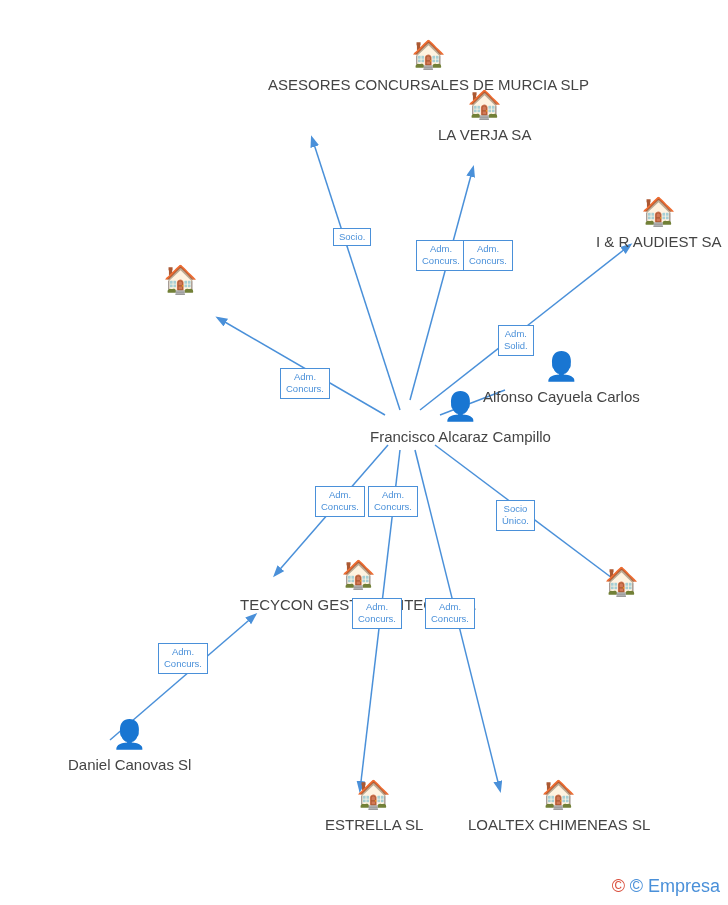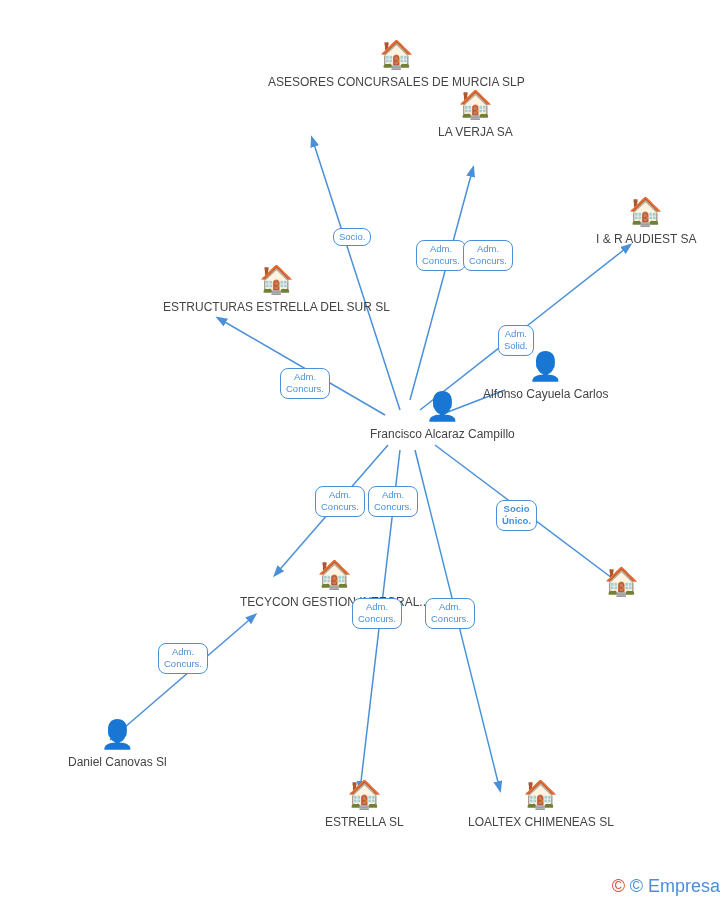--- a/index.html
+++ b/index.html
@@ -18,41 +18,41 @@
       height: 905px;
     }
     .node {
       position: absolute;
       display: flex;
       flex-direction: column;
       align-items: center;
       text-align: center;
     }
     .node-label {
-      font-size: 12px;
+      font-size: 15px;
       color: #444;
       margin-top: 4px;
       line-height: 1.3;
       text-align: center;
     }
     .building-icon {
       font-size: 28px;
       color: #888;
     }
     .building-icon.red {
       color: #d94f3d;
     }
     .person-icon {
       font-size: 28px;
       color: #666;
     }
     .relation-badge {
       position: absolute;
       border: 1.5px solid #4a90d9;
-      border-radius: 8px;
+      border-radius: 0;
       background: #fff;
       color: #4a90d9;
       font-size: 9.5px;
       padding: 2px 5px;
       text-align: center;
       line-height: 1.3;
       white-space: pre-line;
     }
     .watermark {
       position: absolute;
@@ -131,23 +131,20 @@
 </div>
 
 <div class="node" style="left:596px;top:195px;">
   <div class="building-icon">🏠</div>
   <div class="node-label">I &amp; R
 AUDIEST SA</div>
 </div>
 
 <div class="node" style="left:163px;top:263px;">
   <div class="building-icon">🏠</div>
-  <div class="node-label">ESTRUCTURAS
-ESTRELLA
-DEL SUR SL</div>
 </div>
 
 <div class="node" style="left:240px;top:558px;">
   <div class="building-icon red">🏠</div>
   <div class="node-label">TECYCON
 GESTION
 INTEGRAL...</div>
 </div>
 
 <div class="node" style="left:604px;top:565px;">
@@ -165,21 +162,21 @@
 CHIMENEAS SL</div>
 </div>
 
 <div class="relation-badge" style="left:333px;top:228px;">Socio.</div>
 <div class="relation-badge" style="left:416px;top:240px;">Adm.<br>Concurs.</div>
 <div class="relation-badge" style="left:463px;top:240px;">Adm.<br>Concurs.</div>
 <div class="relation-badge" style="left:498px;top:325px;">Adm.<br>Solid.</div>
 <div class="relation-badge" style="left:280px;top:368px;">Adm.<br>Concurs.</div>
 <div class="relation-badge" style="left:315px;top:486px;">Adm.<br>Concurs.</div>
 <div class="relation-badge" style="left:368px;top:486px;">Adm.<br>Concurs.</div>
-<div class="relation-badge" style="left:496px;top:500px;font-weight:bold;">Socio<br>Único.</div>
+<div class="relation-badge" style="left:496px;top:500px;">Socio<br>Único.</div>
 <div class="relation-badge" style="left:158px;top:643px;">Adm.<br>Concurs.</div>
 <div class="relation-badge" style="left:352px;top:598px;">Adm.<br>Concurs.</div>
 <div class="relation-badge" style="left:425px;top:598px;">Adm.<br>Concurs.</div>
 
 <div class="watermark">
   <span class="c">©</span>
   <span>© Empresa</span>
 </div>
 
 </body></html>

